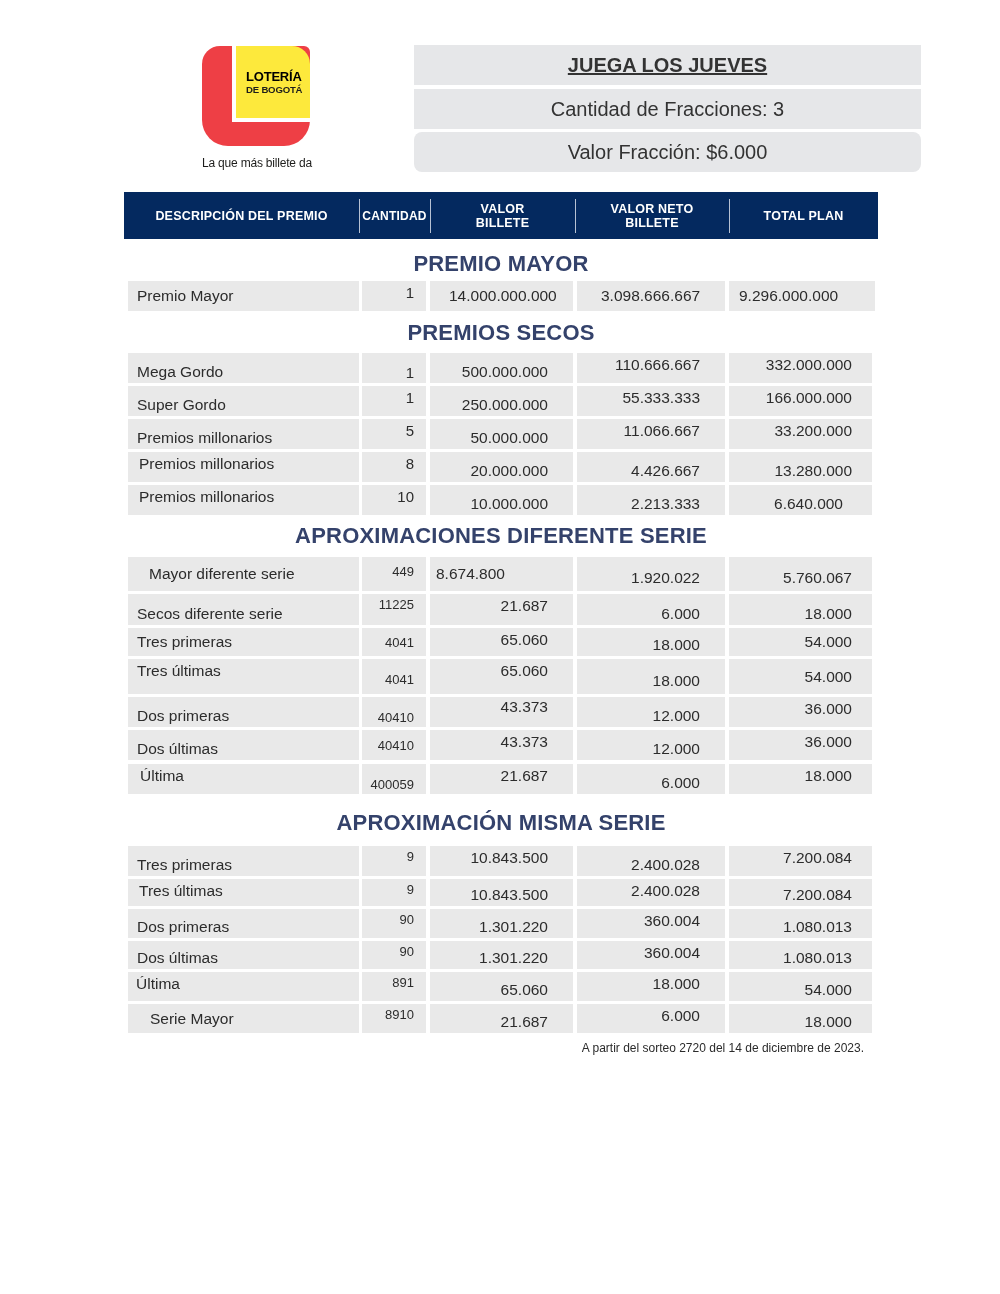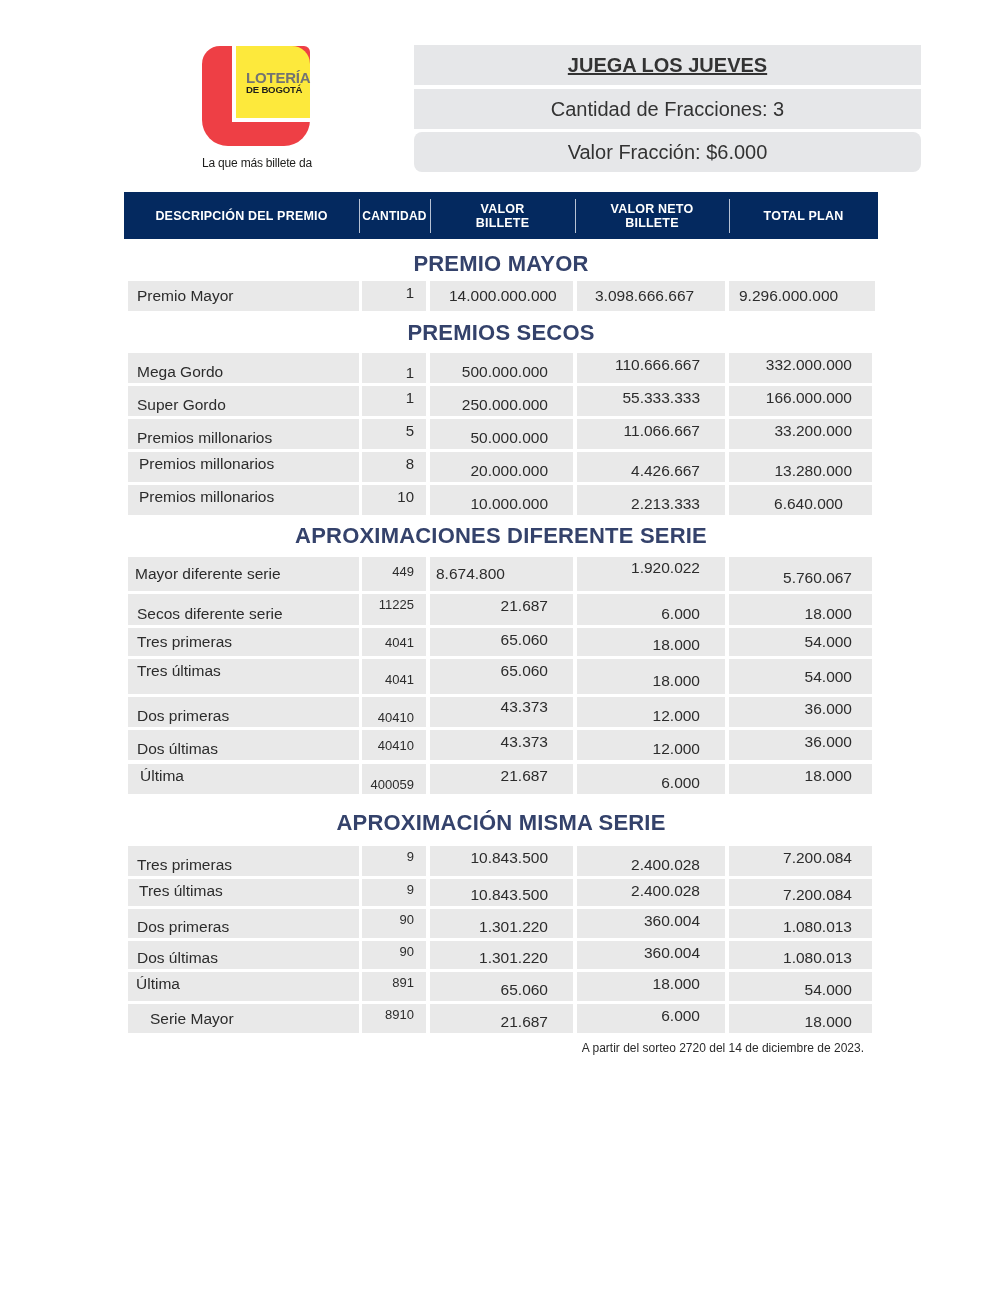--- a/index.html
+++ b/index.html
@@ -2,21 +2,21 @@
 <html><head>
 <meta charset="utf-8">
 <style>
   html, body { margin:0; padding:0; background:#ffffff; }
   body { width:1000px; height:1294px; position:relative; font-family:"Liberation Sans", sans-serif; color:#2a2a2a; overflow:hidden; }
 
   
   .logo { position:absolute; left:202px; top:46px; width:108px; height:100px; }
   .logo .red { position:absolute; left:0; top:0; width:108px; height:100px; background:#ee3f45; border-radius:18px 6px 26px 26px; }
   .logo .yellow { position:absolute; left:30px; top:0; width:78px; height:76px; background:#fde93c; border-radius:0 18px 0 0; border-left:4px solid #fff; border-bottom:4px solid #fff; box-sizing:border-box; }
-  .logo .yellow .t1 { position:absolute; left:10px; top:23px; font-weight:bold; font-size:15px; letter-spacing:-0.2px; color:#737373; }
+  .logo .yellow .t1 { position:absolute; left:10px; top:23px; font-weight:bold; font-size:13px; letter-spacing:-0.2px; color:#000000; }
   .logo .yellow .t2 { position:absolute; left:10px; top:38px; font-weight:bold; font-size:9.6px; letter-spacing:-0.2px; color:#1d1d1b; }
   .tagline { position:absolute; left:202px; top:156px; font-size:12px; color:#1d1d1b; letter-spacing:-0.2px; }
 
   
   .info { position:absolute; left:414px; width:507px; height:40px; background:#e6e7e9; display:flex; align-items:center; justify-content:center; font-size:20px; color:#333; }
   .info.b1 { top:45px; font-weight:bold;text-decoration:underline; }
   .info.b2 { top:89px; }
   .info.b3 { top:132px;border-radius:8px; }
 
   
@@ -29,21 +29,21 @@
 
   
   .row { position:absolute; left:128px; height:30px; }
   .cell { position:absolute; top:0; height:100%; background:#e9e9e9; font-size:15.5px; color:#2c2c2c; box-sizing:border-box; display:flex; align-items:center; }
   .c-desc { left:0; width:231px; padding-left:9px; }
   .c-qty { left:234px; width:64px; justify-content:flex-end; padding-right:12px; font-size:15px; }
   .c-qty.small { font-size:13px; }
   .c-val { left:302px; width:143px; justify-content:flex-end; padding-right:25px; }
   .c-val.left { justify-content:flex-start; padding-left:6px; }
   .c-neto { left:449px; width:148px; justify-content:flex-end; padding-right:25px; }
-  .c-neto.left { justify-content:flex-start; padding-left:18px; }
+  .c-neto.left { justify-content:flex-start; padding-left:24px; }
   .c-total { left:601px; width:143px; justify-content:flex-end; padding-right:20px; }
   .c-total.left { justify-content:flex-start; padding-left:10px; }
   .up { align-items:flex-start; padding-top:3px; }
   .down { align-items:flex-end; padding-bottom:2px; }
 
   .note { position:absolute; right:136px; top:1041px; font-size:12px; color:#2b2b2b; }
 </style>
 </head>
 <body>
 
@@ -121,24 +121,24 @@
 </div>
 <div class="row" style="top:485px">
   <div class="cell c-desc up" style="padding-left:11px">Premios millonarios</div>
   <div class="cell c-qty up">10</div>
   <div class="cell c-val down">10.000.000</div>
   <div class="cell c-neto down">2.213.333</div>
   <div class="cell c-total down" style="padding-right:29px">6.640.000</div>
 </div>
 
 <div class="row" style="top:557px;height:34px">
-  <div class="cell c-desc" style="padding-left:7px">Mayor diferente serie</div>
+  <div class="cell c-desc" style="padding-left:21px">Mayor diferente serie</div>
   <div class="cell c-qty small up" style="padding-top:7px">449</div>
   <div class="cell c-val left up" style="padding-top:8px">8.674.800</div>
-  <div class="cell c-neto down" style="padding-bottom:14px">1.920.022</div>
+  <div class="cell c-neto down" style="padding-bottom:4px">1.920.022</div>
   <div class="cell c-total down" style="padding-bottom:4px">5.760.067</div>
 </div>
 <div class="row" style="top:594px;height:31px">
   <div class="cell c-desc down">Secos diferente serie</div>
   <div class="cell c-qty small up">11225</div>
   <div class="cell c-val up">21.687</div>
   <div class="cell c-neto down">6.000</div>
   <div class="cell c-total down">18.000</div>
 </div>
 <div class="row" style="top:628px;height:28px">

